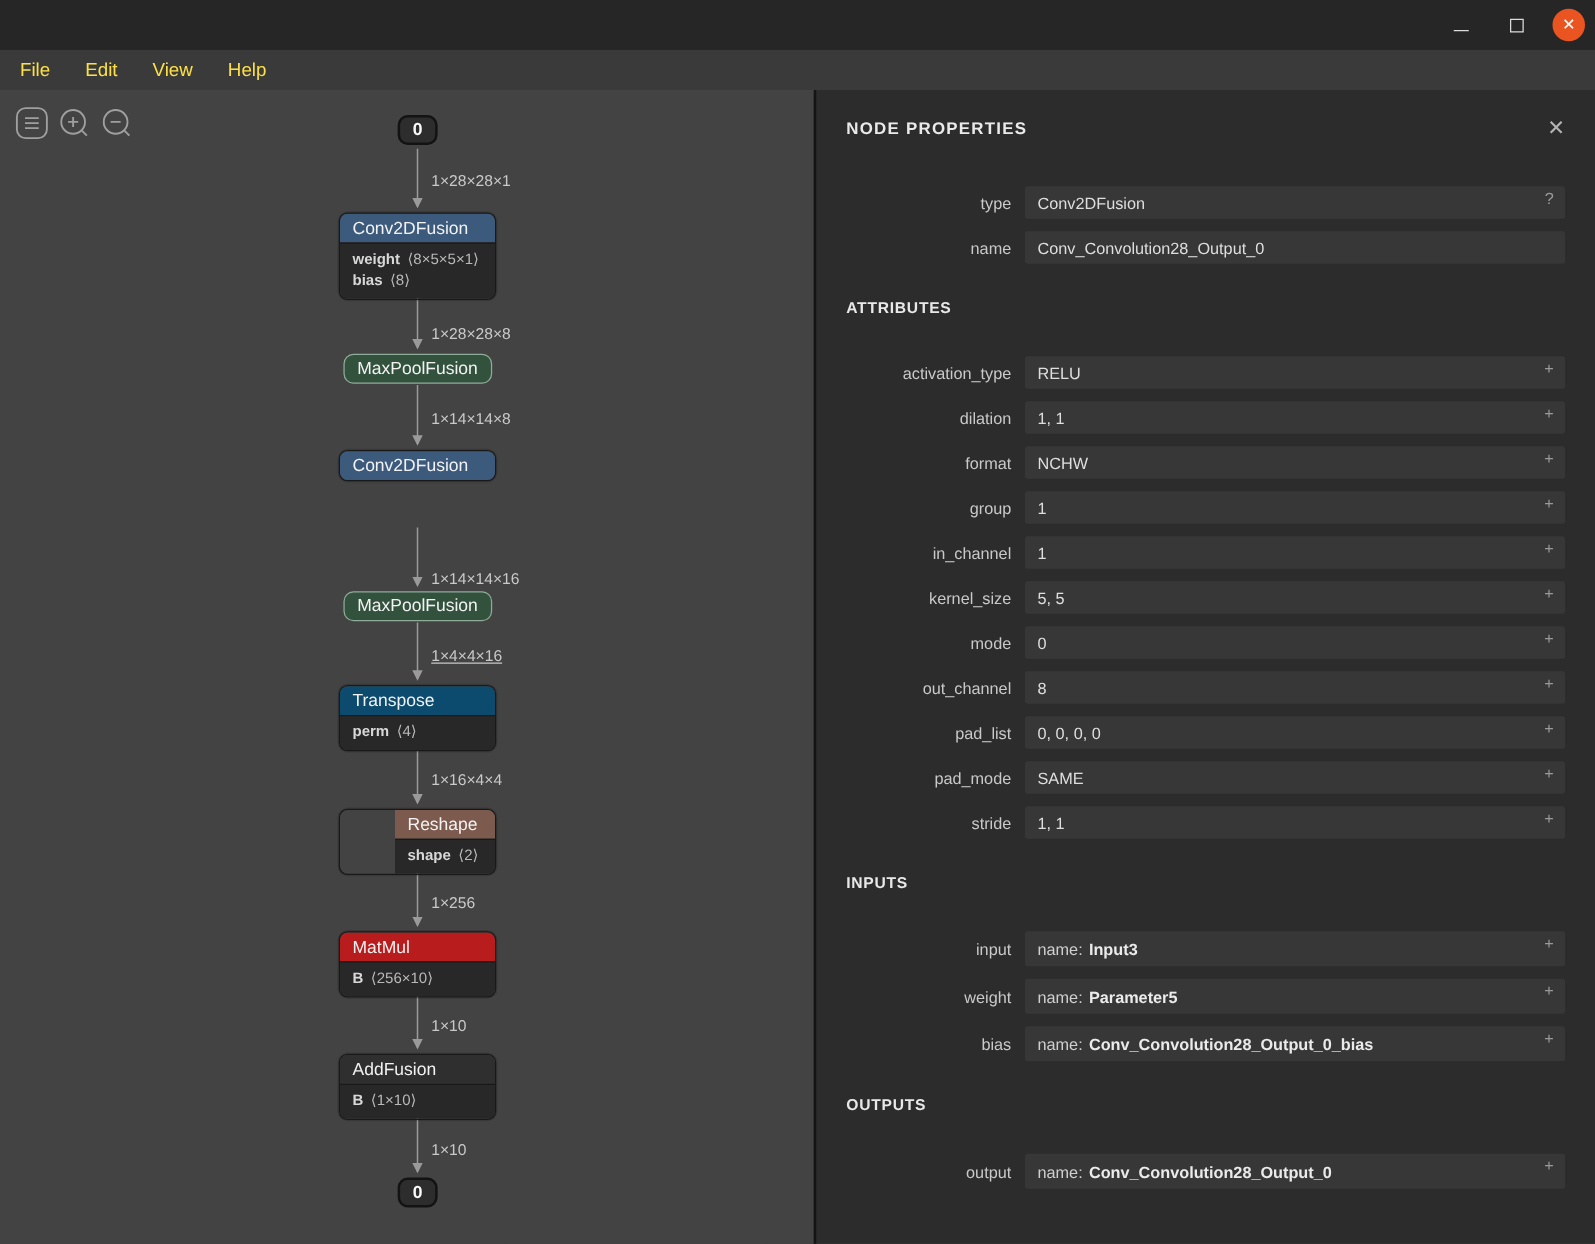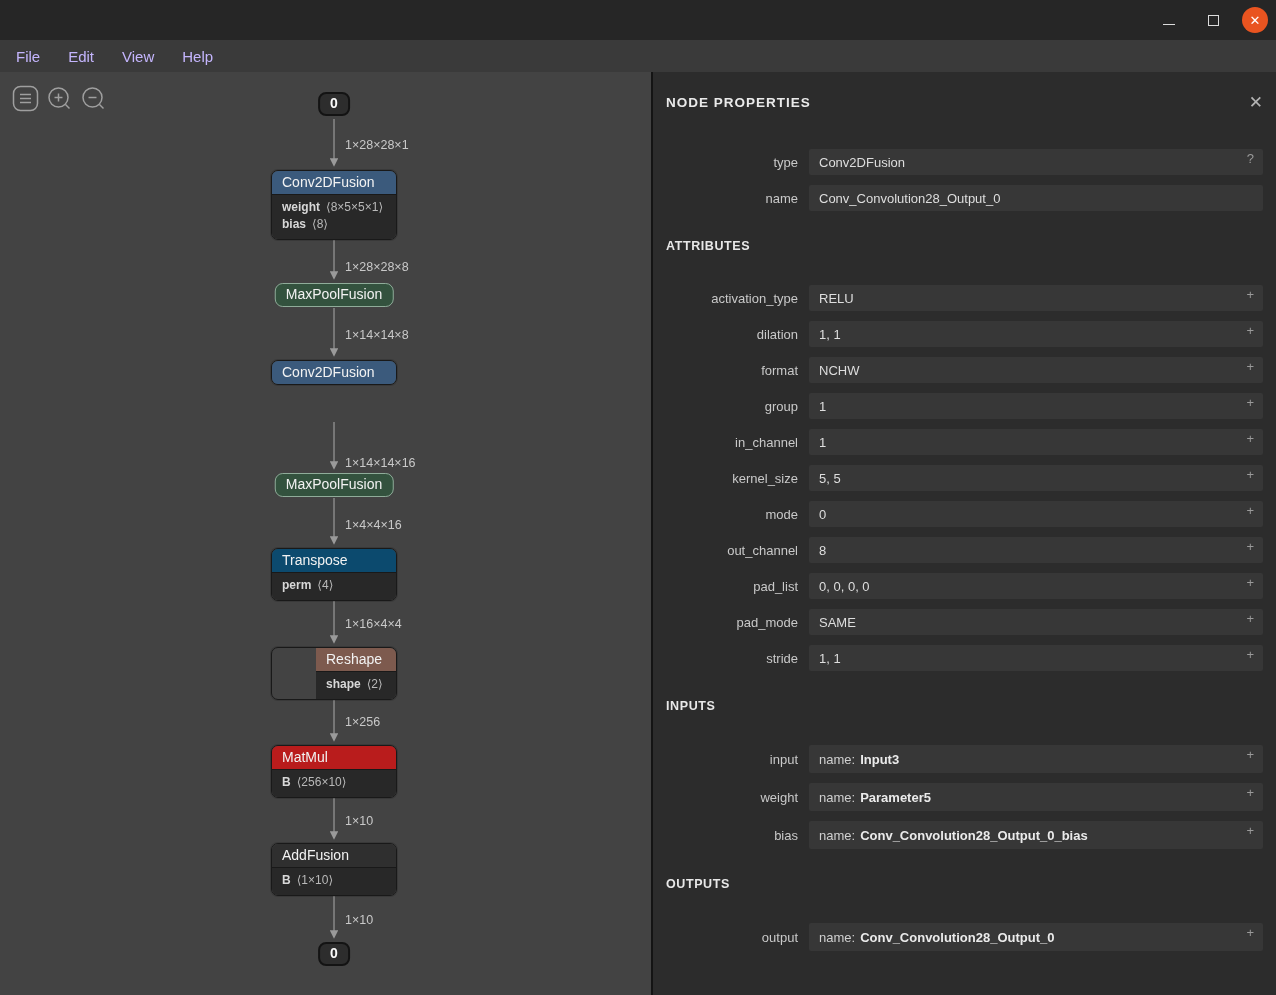--- a/index.html
+++ b/index.html
@@ -16,21 +16,21 @@
   .wc-btn { width:30px; height:30px; display:flex; align-items:center;
     justify-content:center; color:#dcdcdc; font-size:14px; cursor:default; }
   .wc-min-glyph { display:block; width:12px; height:0; border-top:1.5px solid #dcdcdc; margin-top:8px;}
   .wc-max-glyph { display:block; width:11px; height:11px; border:1.5px solid #dcdcdc; }
   .wc-close { width:26px; height:26px; border-radius:50%; display:flex;
     align-items:center; justify-content:center; color:#fff; font-size:13px; font-weight:bold; }
 
   
   .menubar { position:absolute; left:0; top:40px; width:1276px; height:32px;
     background:#3a3a3a; display:flex; align-items:center; padding-left:2px; }
-  .menu-item { color:#c4b5fd; font-size:15px; padding:4px 14px; cursor:default; }
+  .menu-item { color:#fde047; font-size:15px; padding:4px 14px; cursor:default; }
 
   
   .graph-pane { position:absolute; left:0; top:72px; width:651px; height:923px;
     background:#434343; overflow:hidden; }
   .toolbar { position:absolute; left:12px; top:13px; display:flex; gap:7px; z-index:5; }
   .tool-btn { width:27px; height:27px; display:block; cursor:pointer; }
   .tool-btn svg { display:block; }
 
   .edges-svg { position:absolute; left:0; top:0; width:651px; height:923px; }
 
@@ -58,26 +58,26 @@
   .p-n0   { top:98px; }
   .p-n1   { top:211px; }
   .p-n2   { top:288px; }
   .p-n3   { top:401px; }
   .p-n4   { top:476px; }
   .p-n5   { top:575px;padding-left:44px; }
   .p-n6   { top:673px; }
   .p-n7   { top:771px; }
   .p-snk  { top:870px; }
   .l1 { top:66px; } .l2 { top:188px; } .l3 { top:256px; } .l4 { top:384px; }
-  .l5 { top:446px; } .l6 { top:545px; } .l7 { top:643px; } .l8 { top:742px; }
+  .l5 { top:446px;text-decoration:underline; } .l6 { top:545px; } .l7 { top:643px; } .l8 { top:742px; }
   .l9 { top:841px; }
 
   
   .panel { position:absolute; left:651px; top:72px; width:625px; height:923px;
-    background:#2c2c2c; border-left:2px solid #141414; padding:0 13px; overflow:hidden; }
+    background:#2c2c2c; border-left:2px solid #141414; padding:0 24px; overflow:hidden; }
   .panel-header { display:flex; justify-content:space-between; align-items:center;
     margin-top:22px; }
   .panel-title { color:#eaeaea; font-size:13.5px; font-weight:bold; letter-spacing:1px; }
   .panel-close { color:#b4b4b4; font-size:17px; cursor:pointer; line-height:1; }
   .section-title { color:#e8e8e8; font-size:12.5px; font-weight:bold;
     letter-spacing:0.6px; margin:28px 0 32px; }
   .panel-header { margin-bottom:38px; }
 
   .prow { display:flex; align-items:center; margin-bottom:10px; }
   .prow-label { width:132px; min-width:132px; text-align:right; margin-right:11px;

